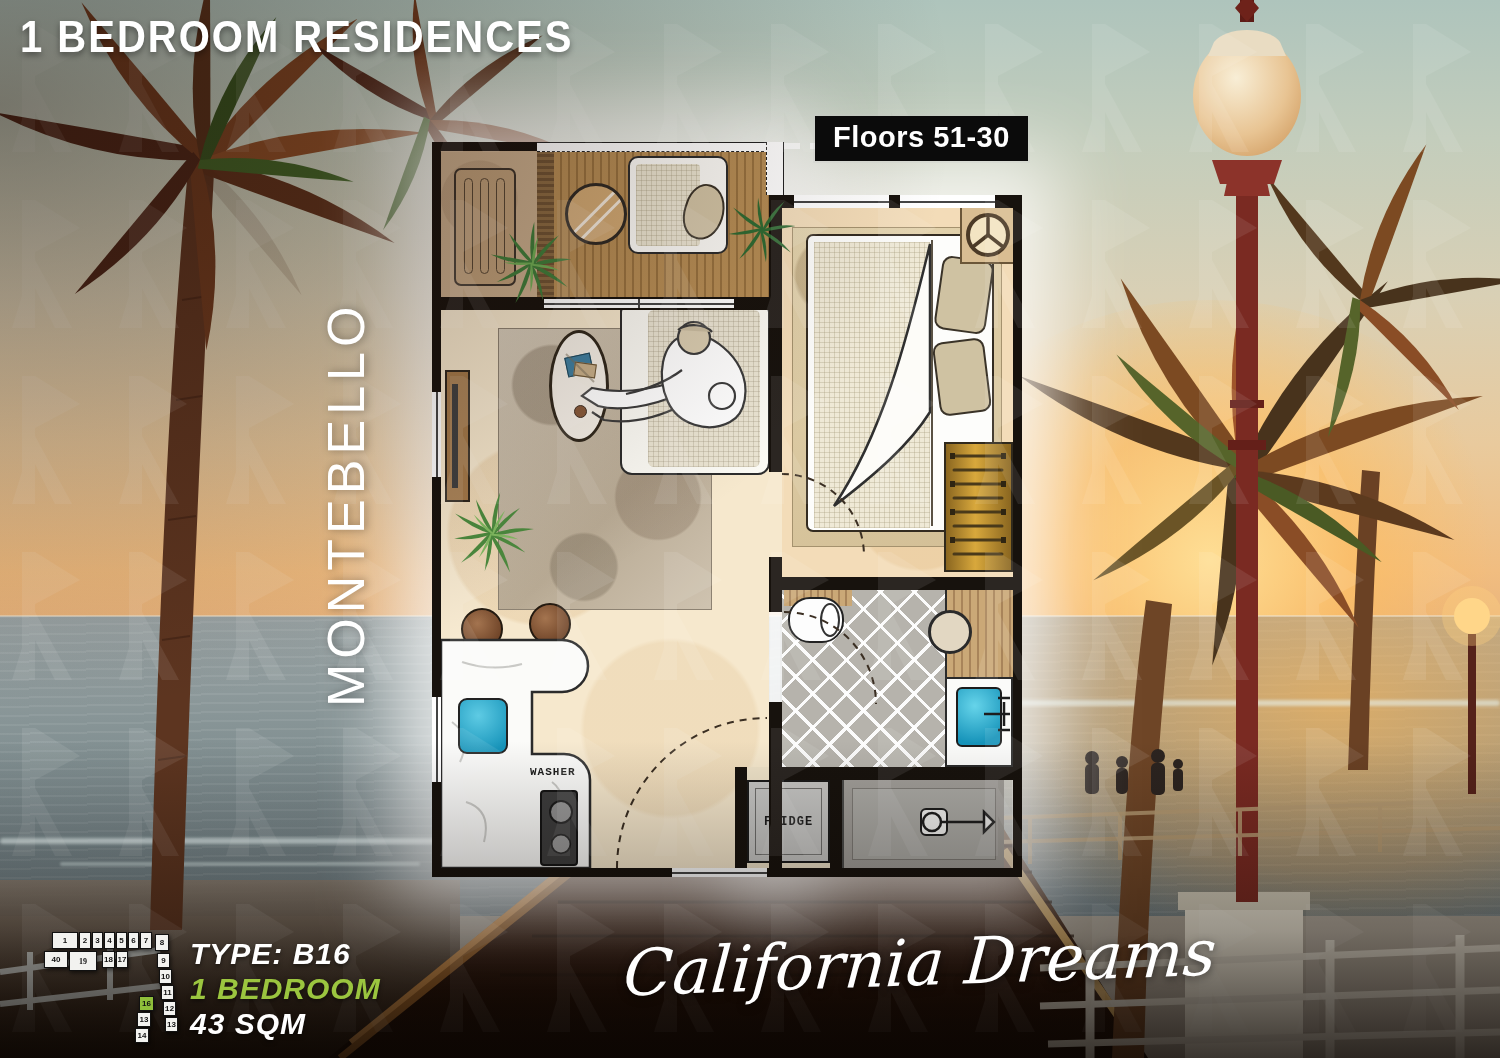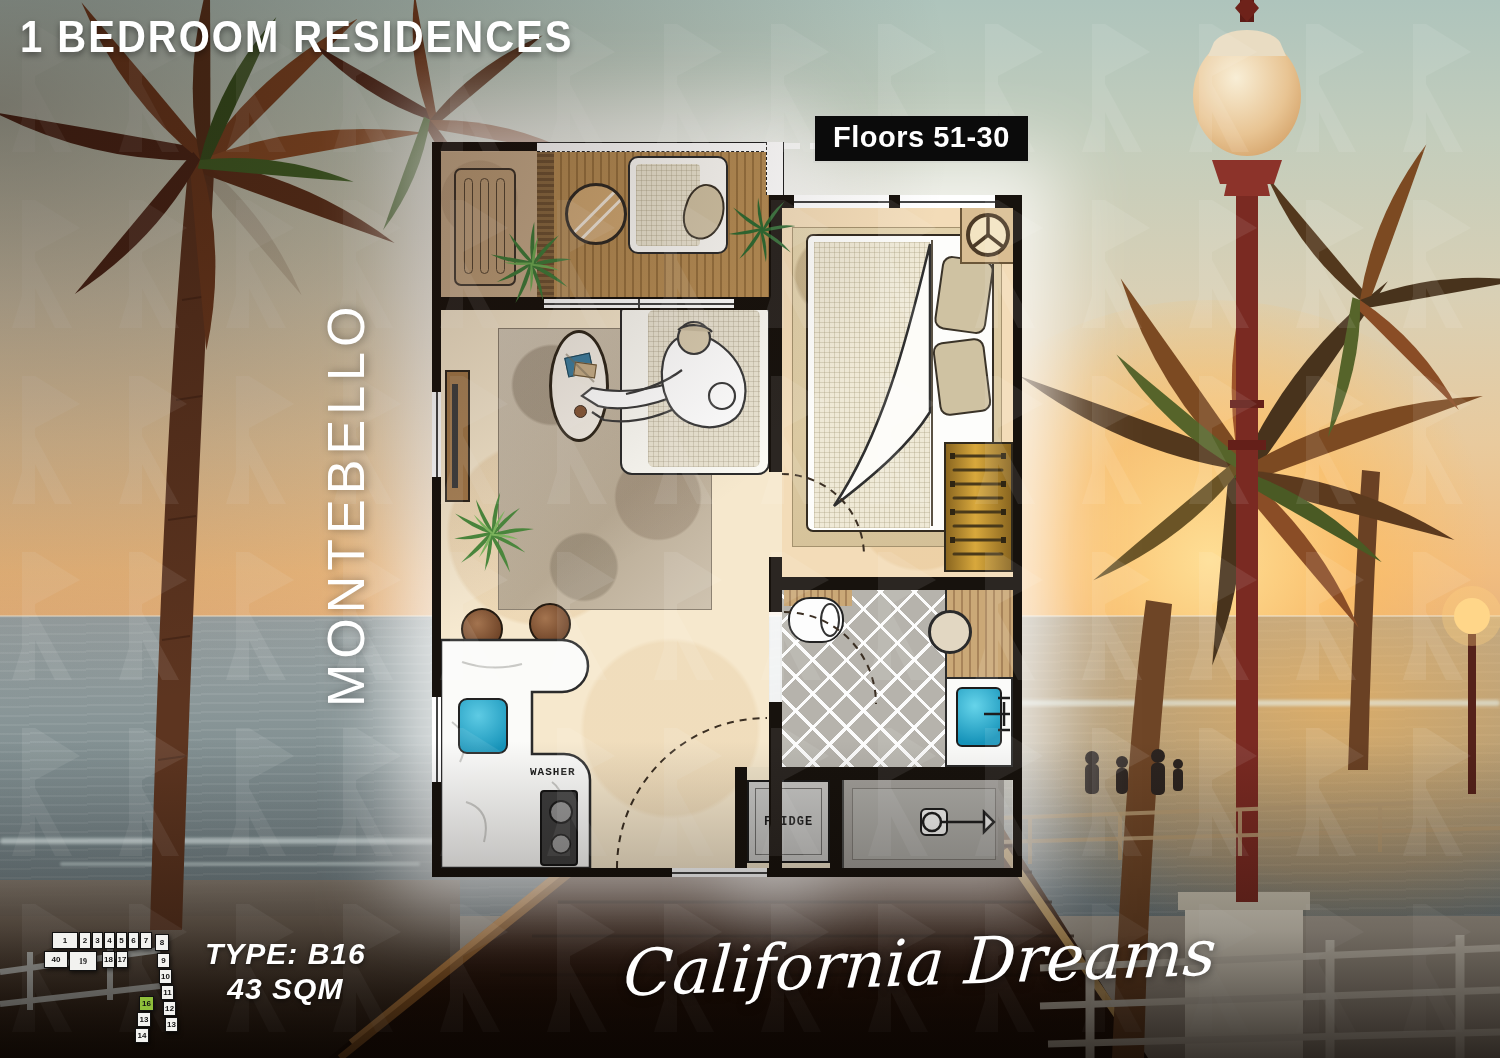--- a/index.html
+++ b/index.html
@@ -110,22 +110,22 @@
   .plan-label{position:absolute;font-family:"Liberation Mono",monospace;font-weight:bold;color:#1d1d1d;letter-spacing:1px;}
 
   
   .title{left:20px;top:12px;font-size:40px;font-weight:700;color:#fff;letter-spacing:2px;
      transform:scaleY(1.12);transform-origin:top left;text-shadow:0 2px 6px rgba(0,0,0,.4);white-space:nowrap;}
   .badge{left:815px;top:116px;background:var(--badge-bg,#0b0b0b);color:#fff;font-size:29px;font-weight:600;
      padding:5px 18px 7px;letter-spacing:.5px;box-shadow:0 0 0 2px rgba(200,200,200,.25);}
   .montebello{left:316px;top:272px;height:465px;width:72px;color:#fff;font-size:52px;letter-spacing:5px;
      writing-mode:vertical-rl;transform:rotate(180deg);text-align:center;font-weight:400;
      text-shadow:0 2px 8px rgba(0,0,0,.35);}
-  .type-block{left:205px;top:936px;font-style:italic;font-weight:700;line-height:35px;font-size:30px;
-     color:#fff;letter-spacing:1px;text-shadow:0 2px 4px rgba(0,0,0,.5);white-space:nowrap;text-align:center;}
+  .type-block{left:190px;top:936px;font-style:italic;font-weight:700;line-height:35px;font-size:30px;
+     color:#fff;letter-spacing:1px;text-shadow:0 2px 4px rgba(0,0,0,.5);white-space:nowrap;}
   .type-block .green{color:var(--green,#9bc53f);}
   .tagline{left:620px;top:926px;width:600px;text-align:center;color:#fff;font-size:64px;
      font-family:"DejaVu Serif",serif;font-style:italic;transform:rotate(-2deg) skewX(-6deg);
      text-shadow:0 2px 8px rgba(0,0,0,.55);white-space:nowrap;}
 
   
   #keyplan{left:42px;top:930px;width:140px;height:118px;filter:drop-shadow(1px 2px 2px rgba(0,0,0,.6));}
   .kp-cell{position:absolute;background:#f2f2ef;border:1.5px solid #111;color:#111;
      font-size:8px;font-weight:700;display:flex;align-items:center;justify-content:center;}
   .kp-cell.hl{background:var(--hl,#8fbf3a);}
@@ -563,17 +563,18 @@
       <div class="kp-cell" style="left: 119px; top: 55px; width: 13px; height: 15px;">11</div>
       <div class="kp-cell" style="left: 121px; top: 71px; width: 13px; height: 15px; font-family: Liberation Mono, monospace;">12</div>
       <div class="kp-cell" style="left: 123px; top: 87px; width: 13px; height: 15px;">13</div>
       <div class="kp-cell hl" style="left: 97px; top: 66px; width: 15px; height: 15px;">16</div>
       <div class="kp-cell" style="left: 95px; top: 82px; width: 14px; height: 15px;">13</div>
       <div class="kp-cell" style="left: 93px; top: 98px; width: 14px; height: 15px;">14</div>
     </div>
 
   <div class="abs type-block">
     <div>TYPE: B16</div>
+    <div class="green">1 BEDROOM</div>
     <div>43 SQM</div>
   </div>
 
   <div class="abs tagline">California Dreams</div>
 </div>
 
 </body></html>

